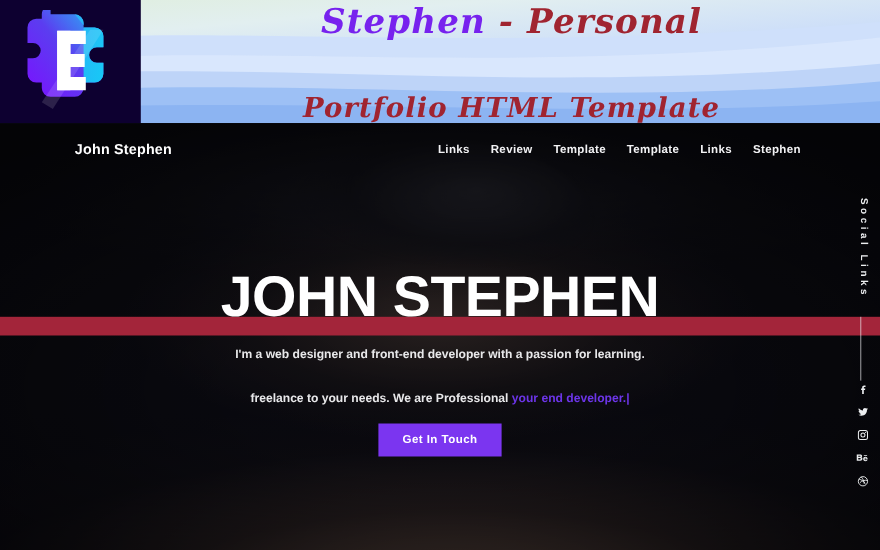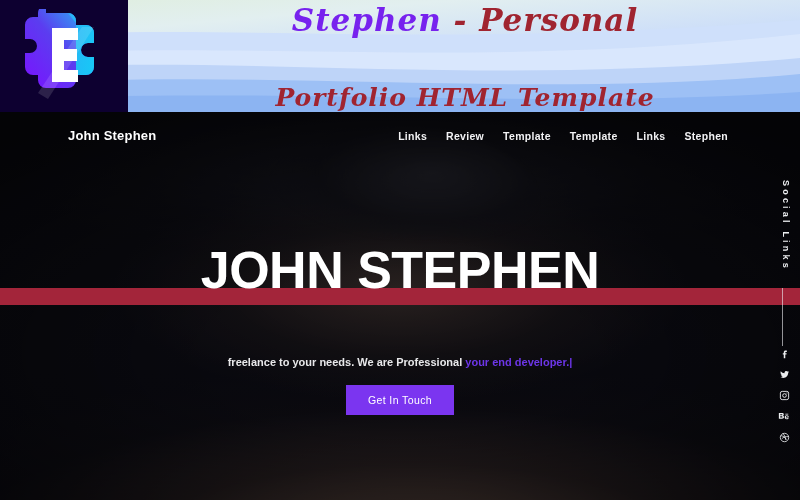--- a/index.html
+++ b/index.html
@@ -73,21 +73,21 @@
   }
   .red-band { position:absolute; left:0; top:176px; width:800px; height:17px;
     background:#a3253a; z-index:6; }
   .hero-para { position:absolute; left:100px; top:200px; width:600px; text-align:center;
     color:#e8e8ea; font-size:11px; font-weight:bold; line-height:20px; z-index:9; }
   .typed { color:#6c35e8; }
   .caret { color:#6c35e8; }
   .cta-wrap { position:absolute; left:0; top:273px; width:800px; text-align:center; z-index:9; }
   .cta {
     display:inline-block; background:#7b35f0; color:#fff; border:none;
-    font-size:10.5px; font-weight:normal; letter-spacing:.4px;
+    font-size:10.5px; font-weight:bold; letter-spacing:.4px;
     padding:9px 22px; cursor:pointer;
   }
 
   
   .rail { position:absolute; right:0; top:112px; width:44px; height:388px; z-index:10; }
   .rail-label {
     position:absolute; right:9px; top:68px;
     writing-mode:vertical-rl; text-orientation:mixed;
     color:#eceef0; font-size:9px; font-weight:bold; letter-spacing:3.2px; white-space:nowrap;
   }
@@ -167,21 +167,21 @@
         <a href="#">Stephen</a>
       </nav>
     </div>
 
     <div class="red-band"></div>
 
     <div class="hero-content">
       <div class="hero-title">JOHN STEPHEN</div>
 
       <div class="hero-para">
-        <br>
+        <span>I'm a web designer and front-end developer with a passion for learning.</span><br>
         <br>
         <span>freelance to your needs. We are Professional </span><span class="typed">your end developer.</span><span class="caret">|</span>
       </div>
 
       <div class="cta-wrap">
         <button class="cta">Get In Touch</button>
       </div>
     </div>
   </div>
 

